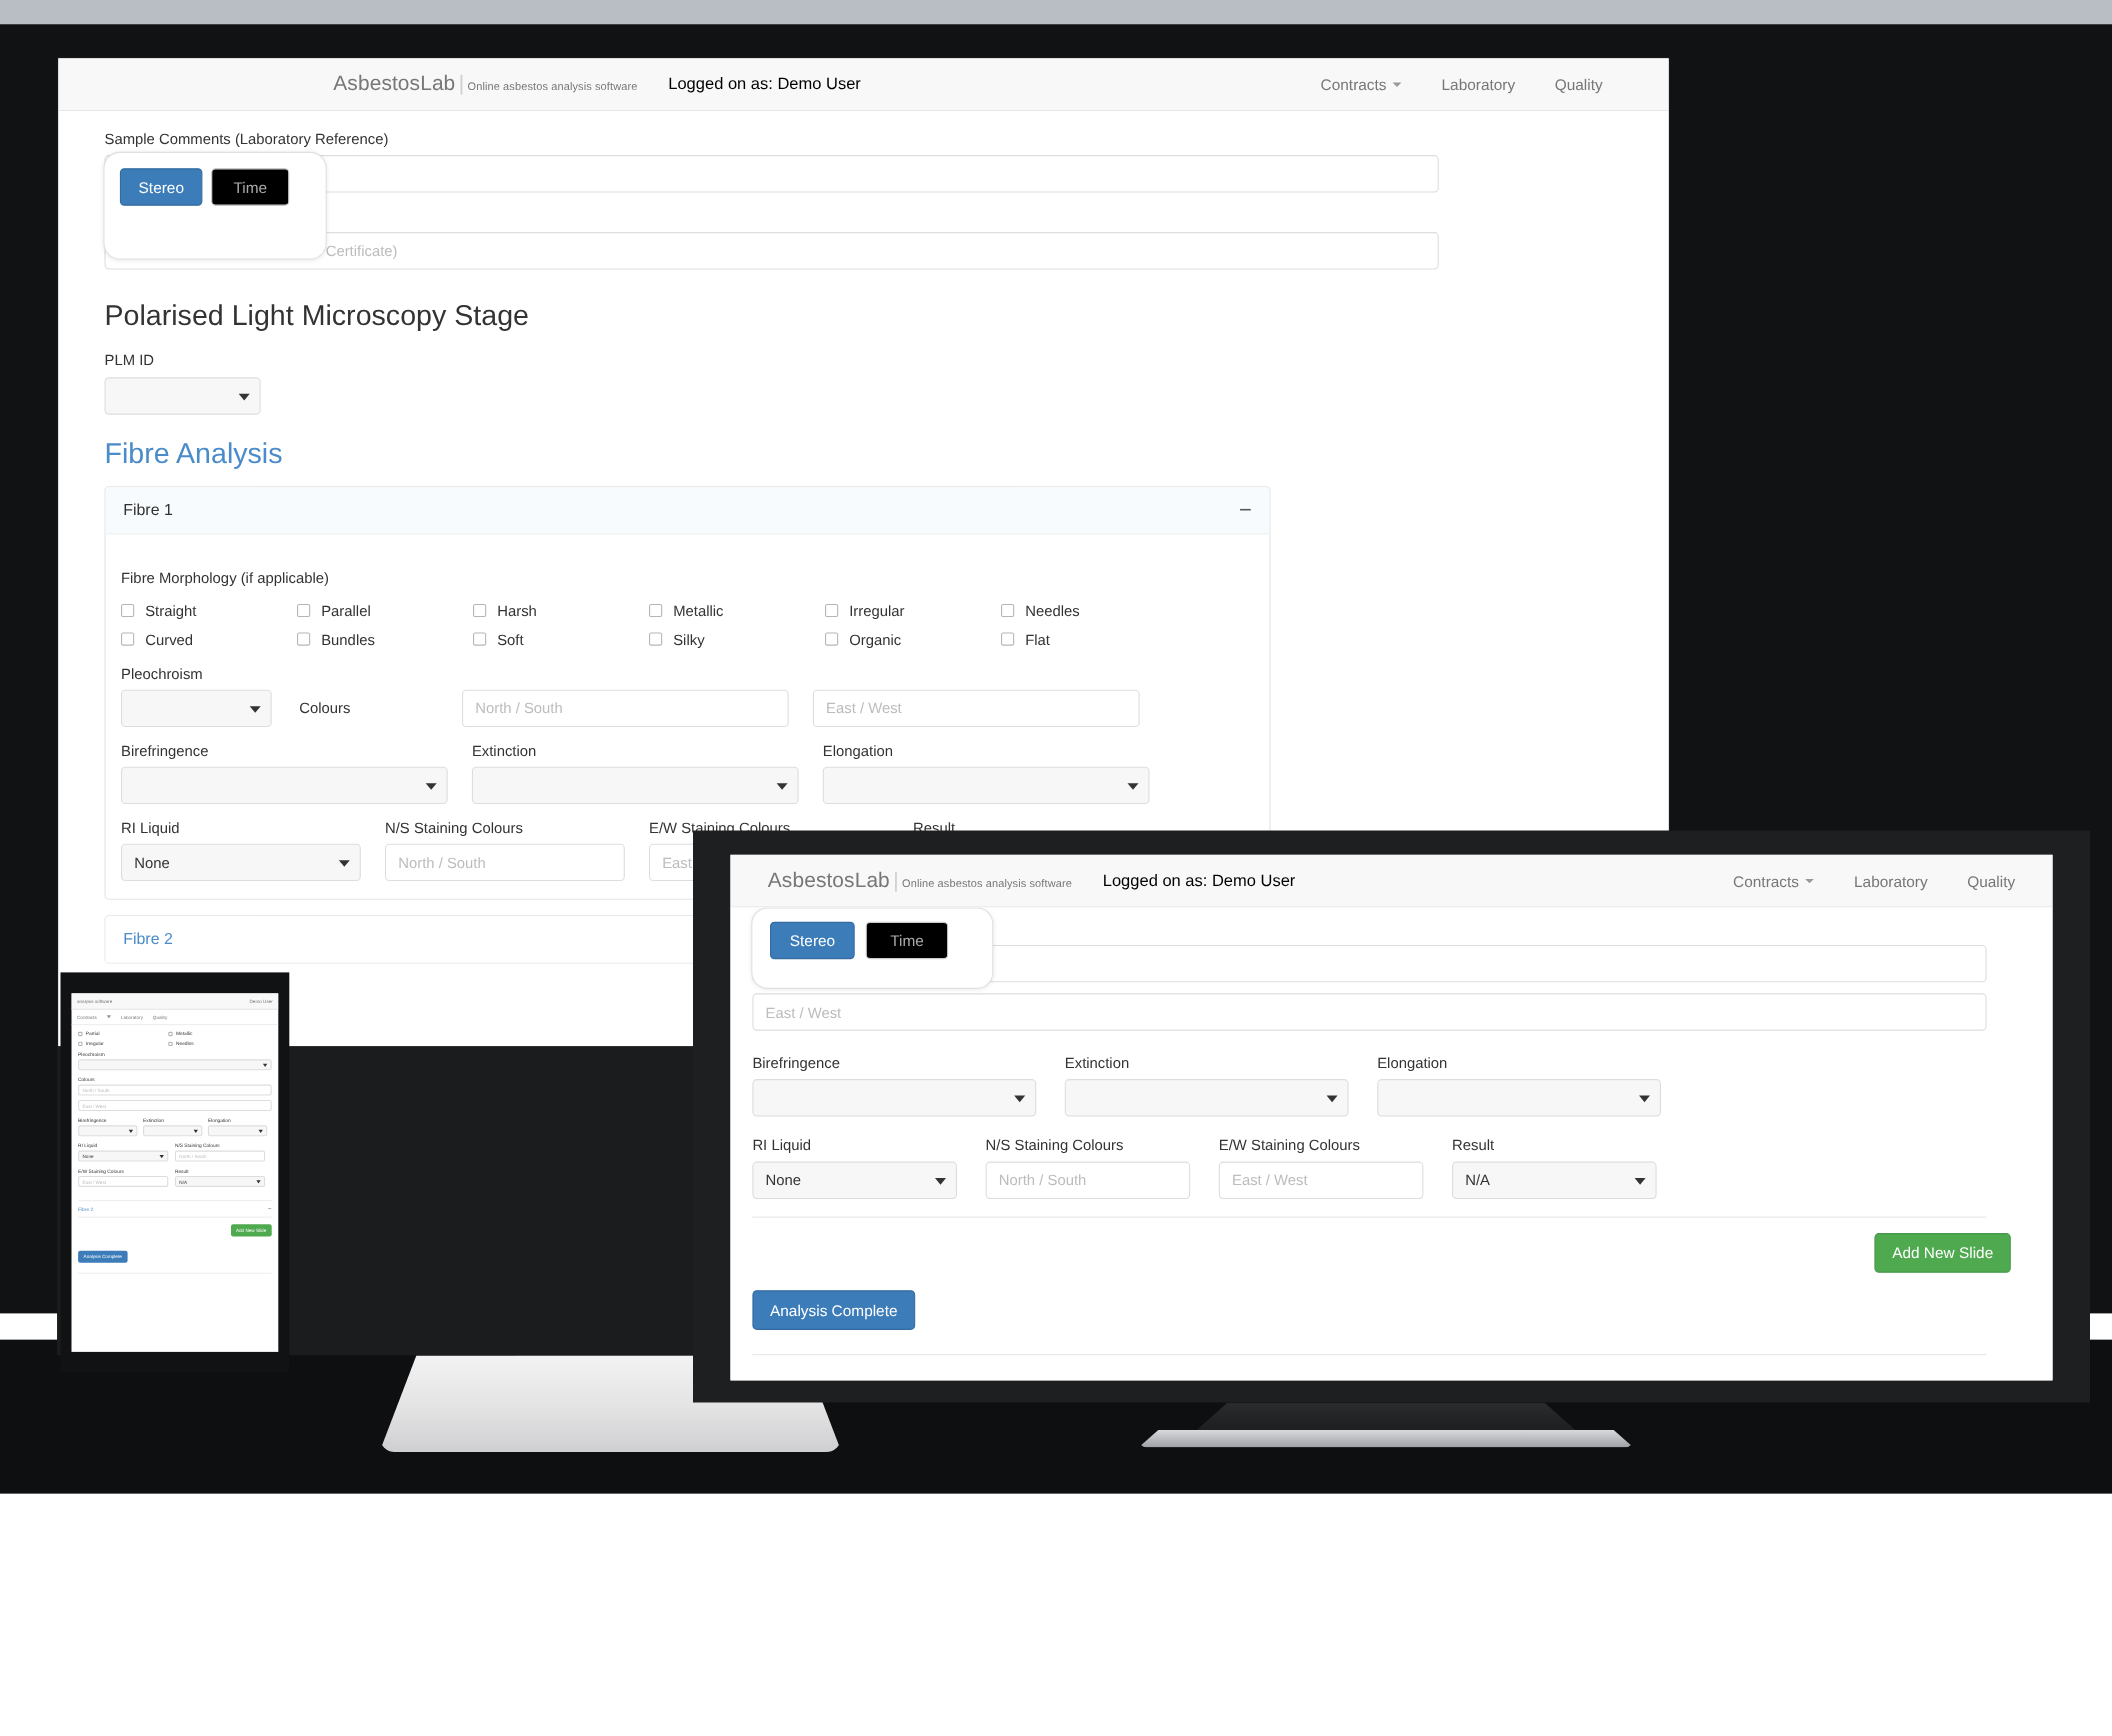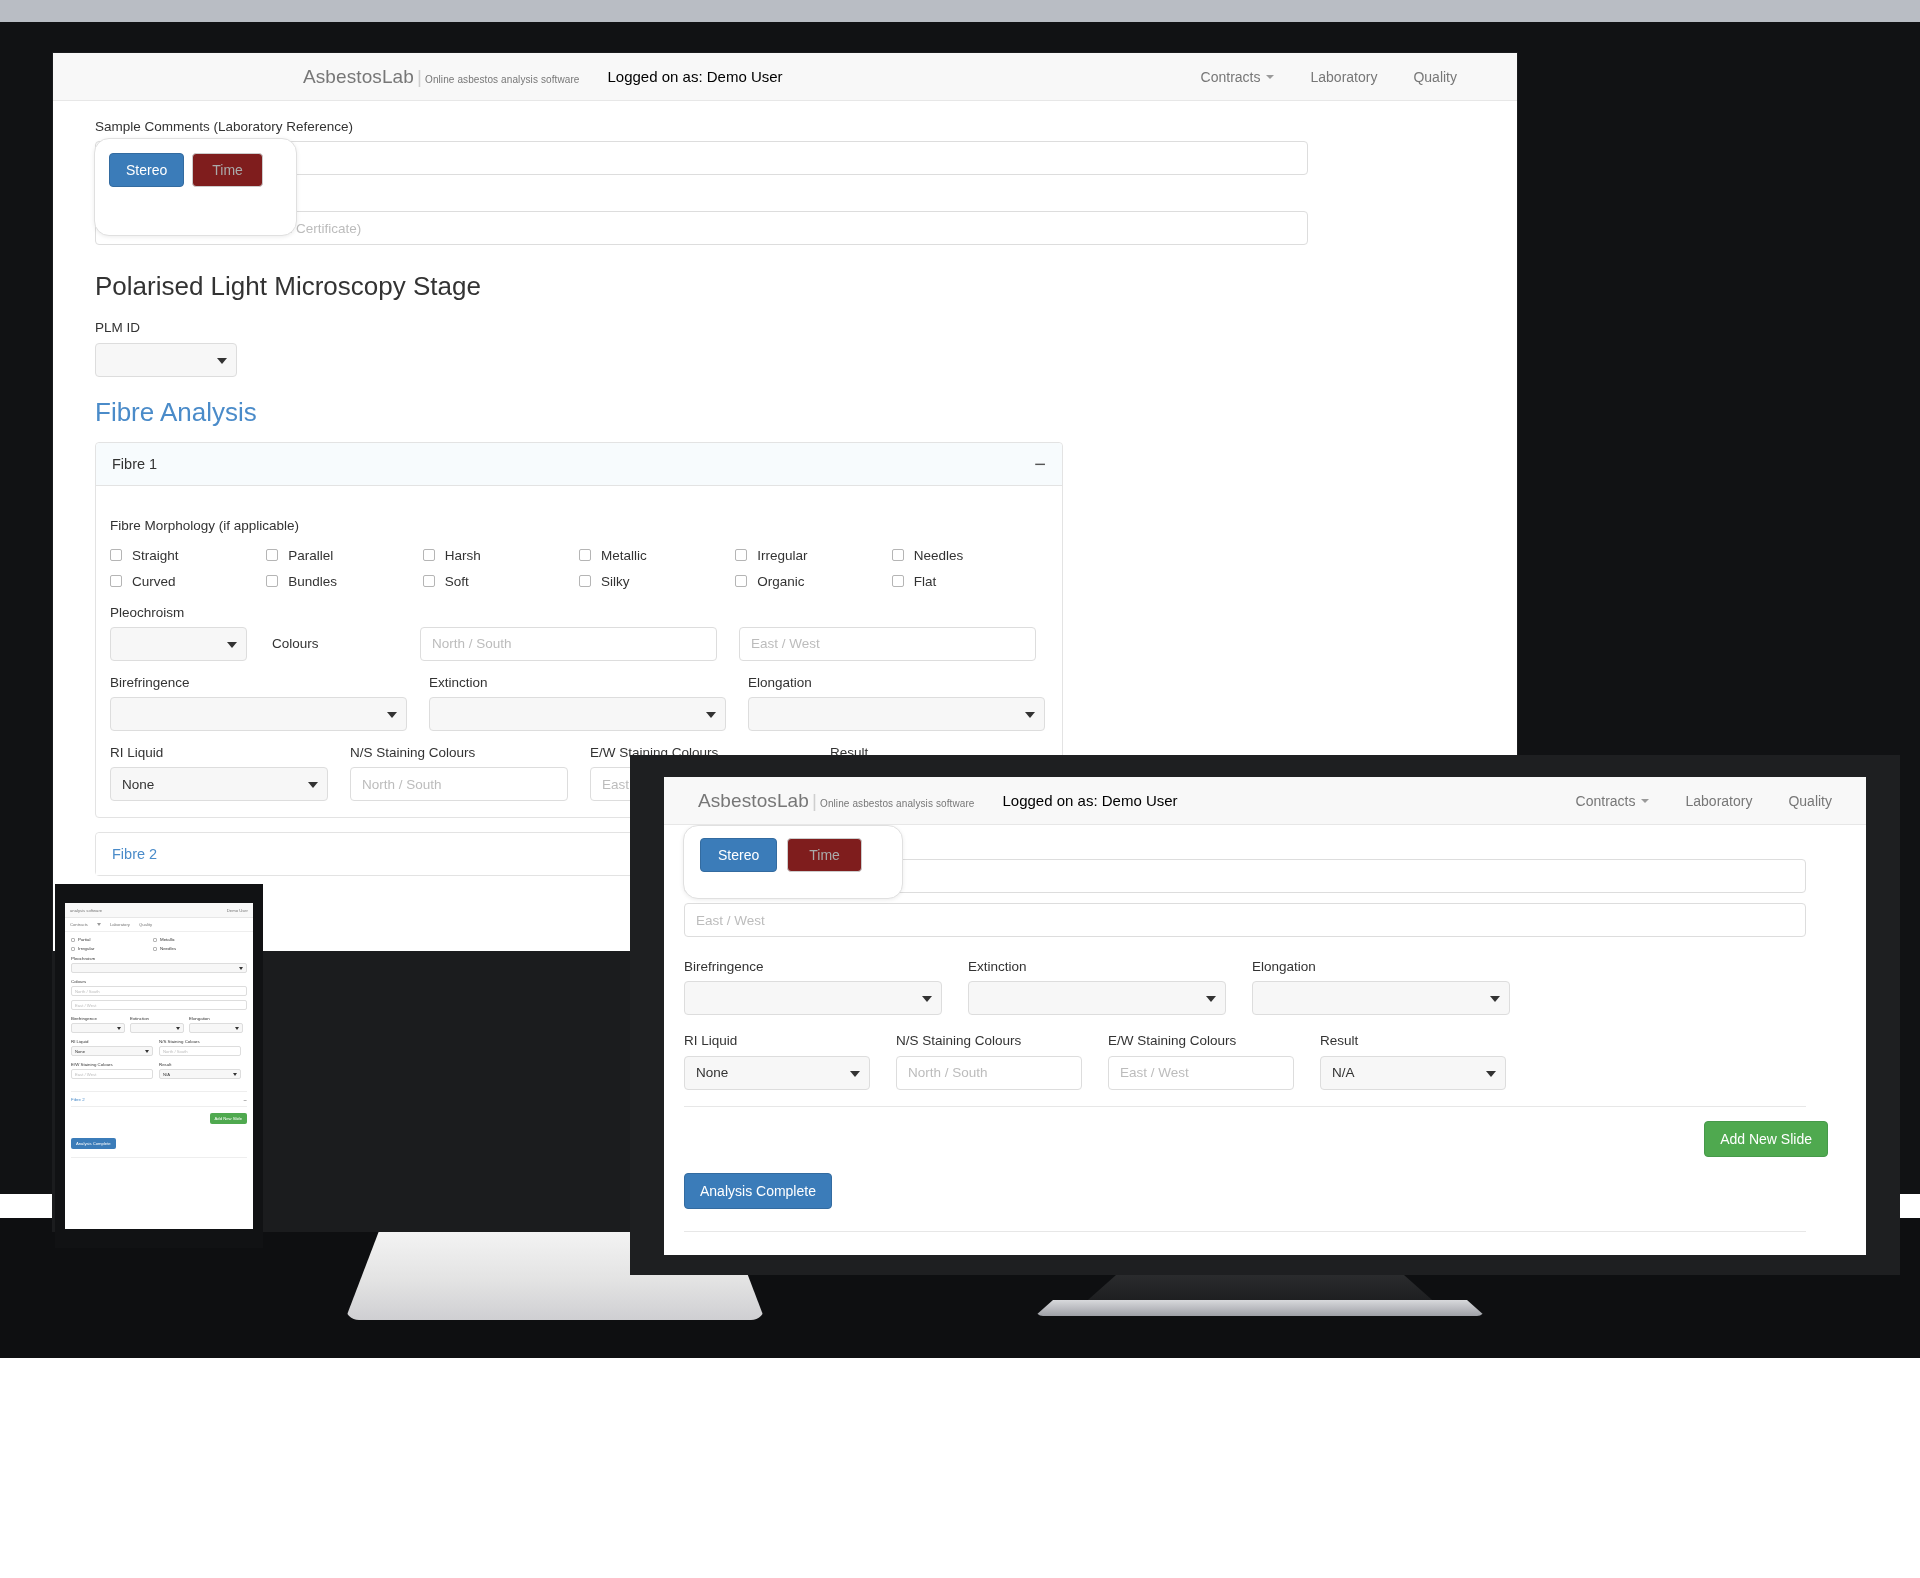--- a/index.html
+++ b/index.html
@@ -107,21 +107,21 @@
     display:inline-block; margin-right:10px; flex:0 0 auto;
   }
   .chklbl { font-size:13.5px; color:#333333; white-space:nowrap; }
 
   .btn {
     border-radius:4px; font-size:14px; padding:9px 15px; display:inline-block;
     cursor:pointer; border:1px solid transparent; white-space:nowrap;
   }
   .btn-primary { background:#3b7cb9; border-color:#336ba0; color:#ffffff; }
   .btn-success { background:#4fa94f; border-color:#46994a; color:#ffffff; }
-  .btn-default { background:#7f1d1d; border-color:#cccccc; color:#aaaaaa; }
+  .btn-default { background:#000000; border-color:#cccccc; color:#aaaaaa; }
 
   .popover-card {
     position:absolute; background:#ffffff; border:1px solid #e0e0e0;
     box-shadow:0 1px 4px rgba(0,0,0,.08); border-radius:15px; z-index:20;
   }
 
   .link-blue { color:#4a8bc9; font-size:14.5px; }
   .divider { border-top:1px solid #e7e7e7; }
 
   
@@ -257,21 +257,21 @@
 
         <h2 class="sec">Polarised Light Microscopy Stage</h2>
         <div class="lbl">PLM ID</div>
         <div class="sel" style="width:142px;">
           <span></span>
           <span class="arrow"></span>
         </div>
 
         <h3 class="sub">Fibre Analysis</h3>
 
-        <div class="panel" style="width:968px;">
+        <div class="panel" style="width:1060px;">
           <div class="panel-head">
             <span>Fibre 1</span>
             <span class="minus">−</span>
           </div>
           <div class="panel-body">
 
 
             <div class="lbl" style="margin-top:14px; margin-bottom:14px;">Fibre Morphology (if applicable)</div>
 
             <div class="chkrow">

